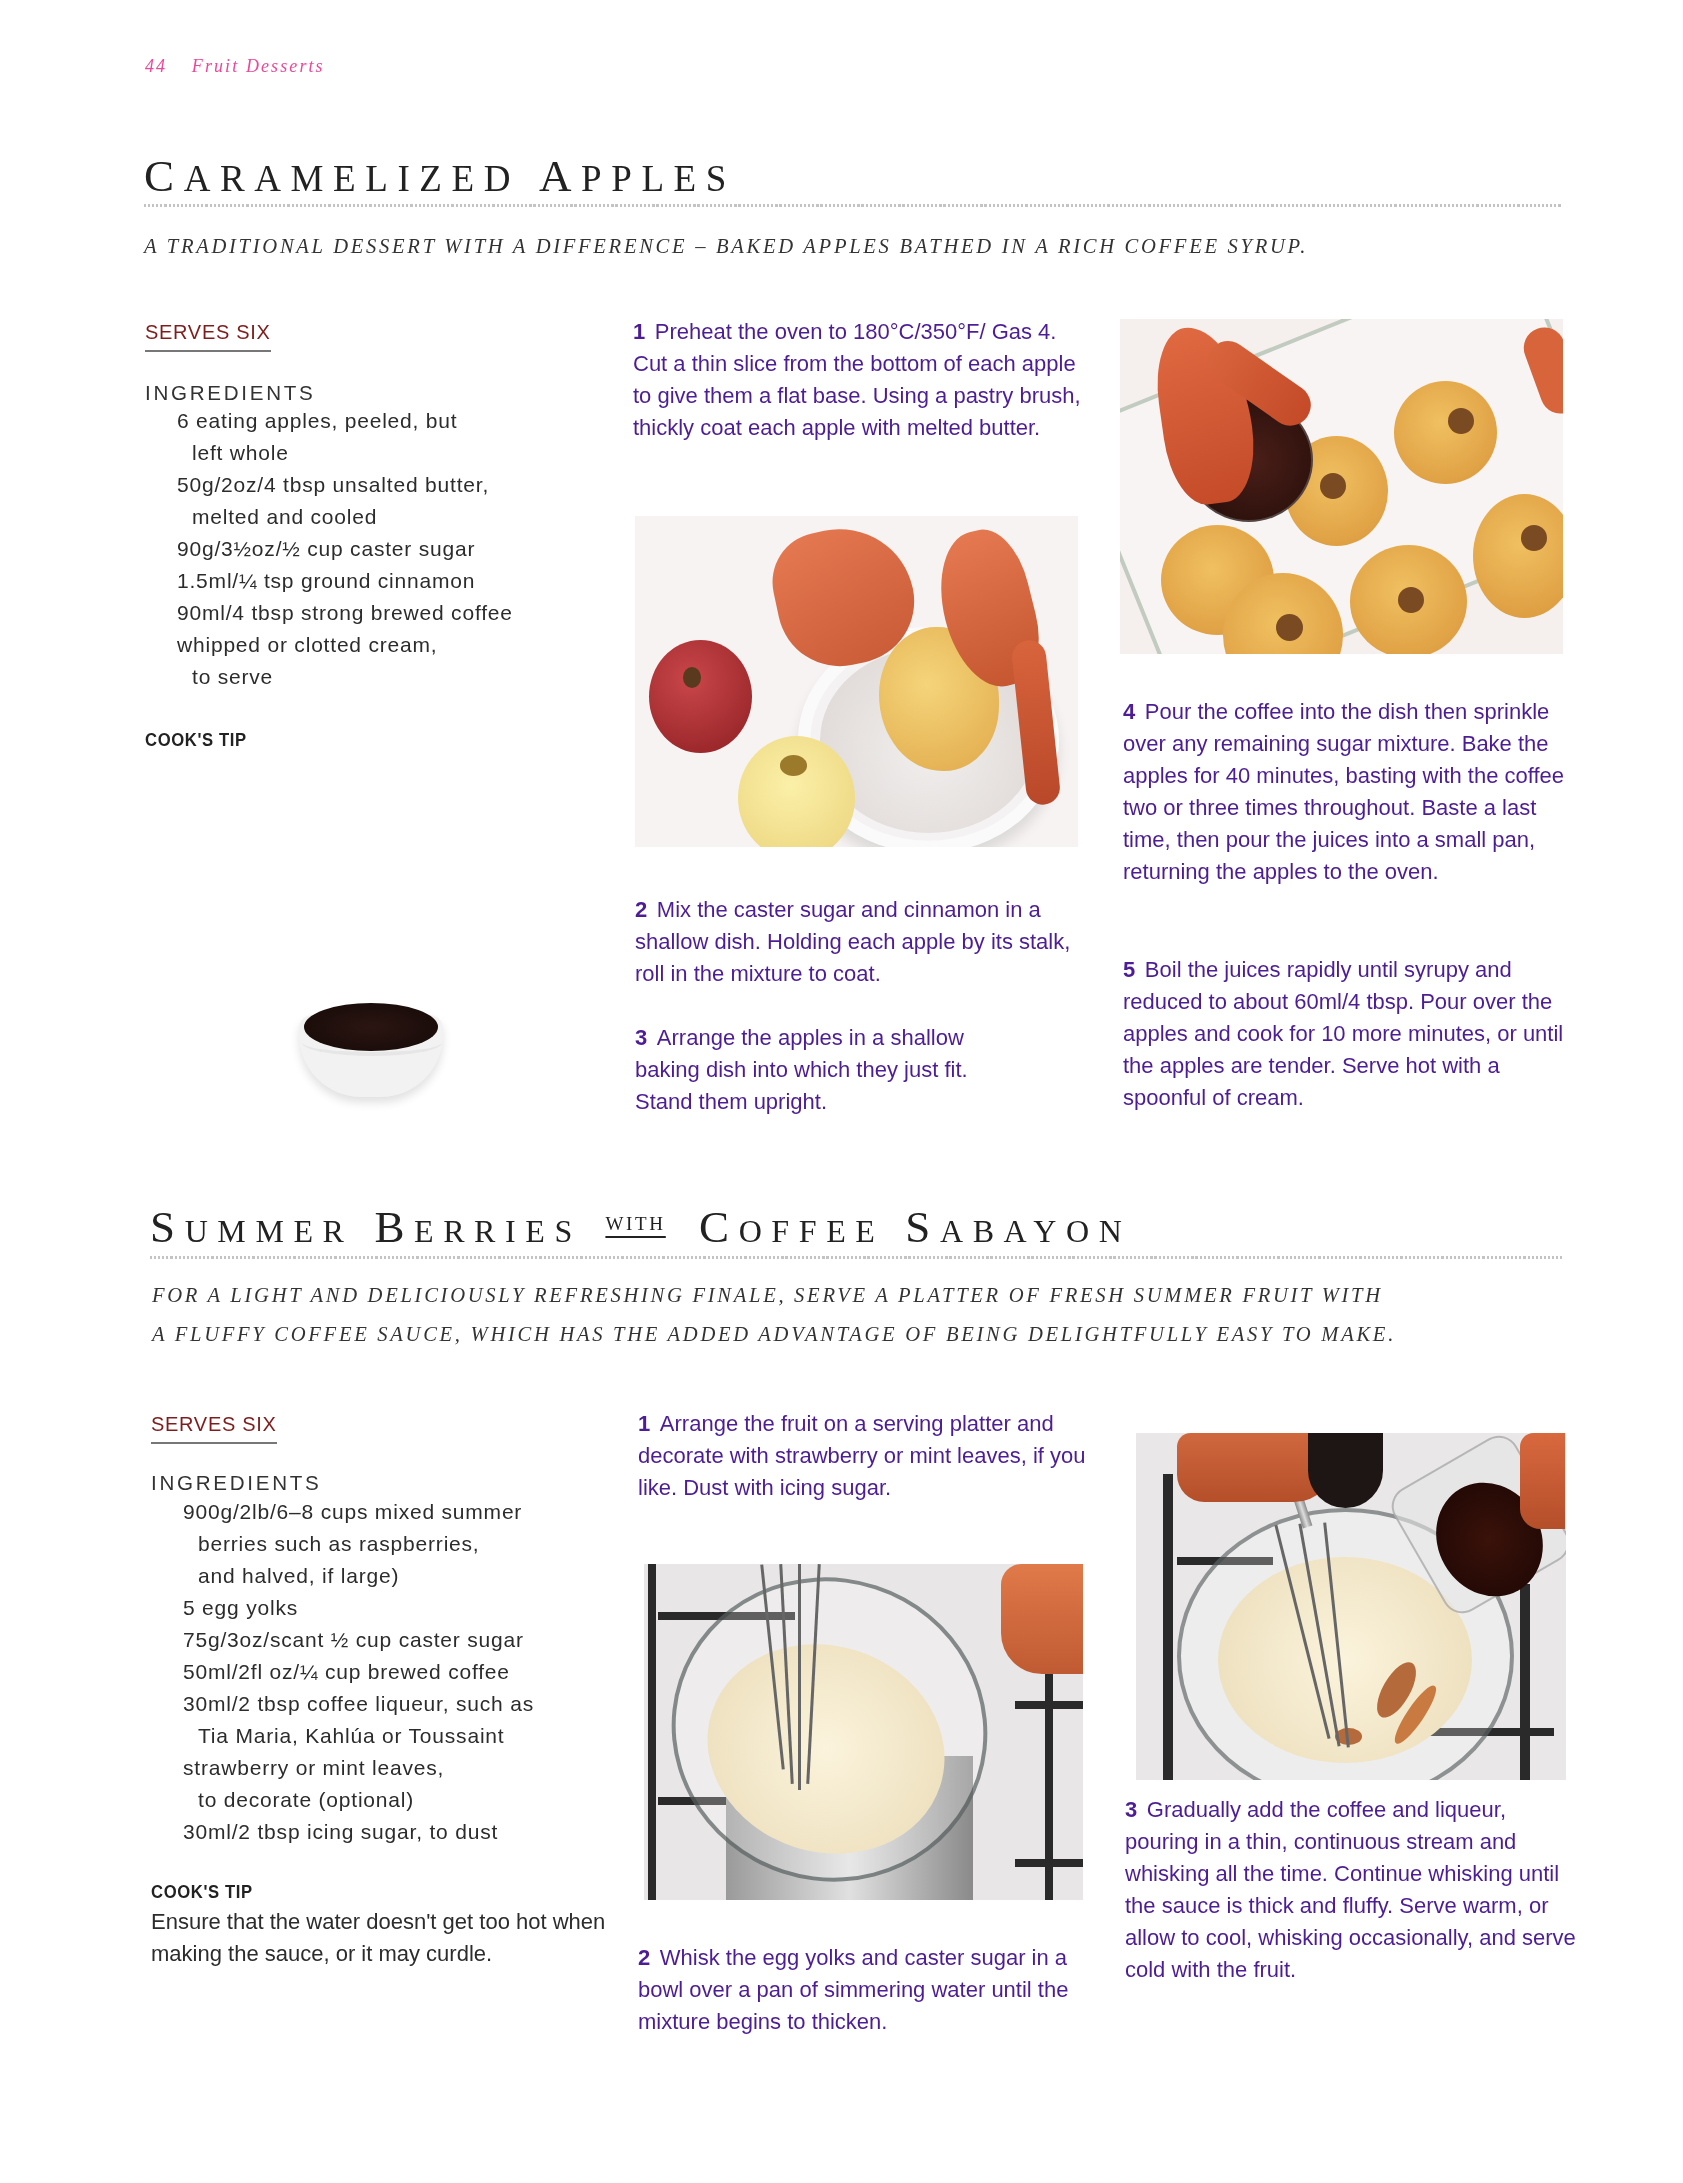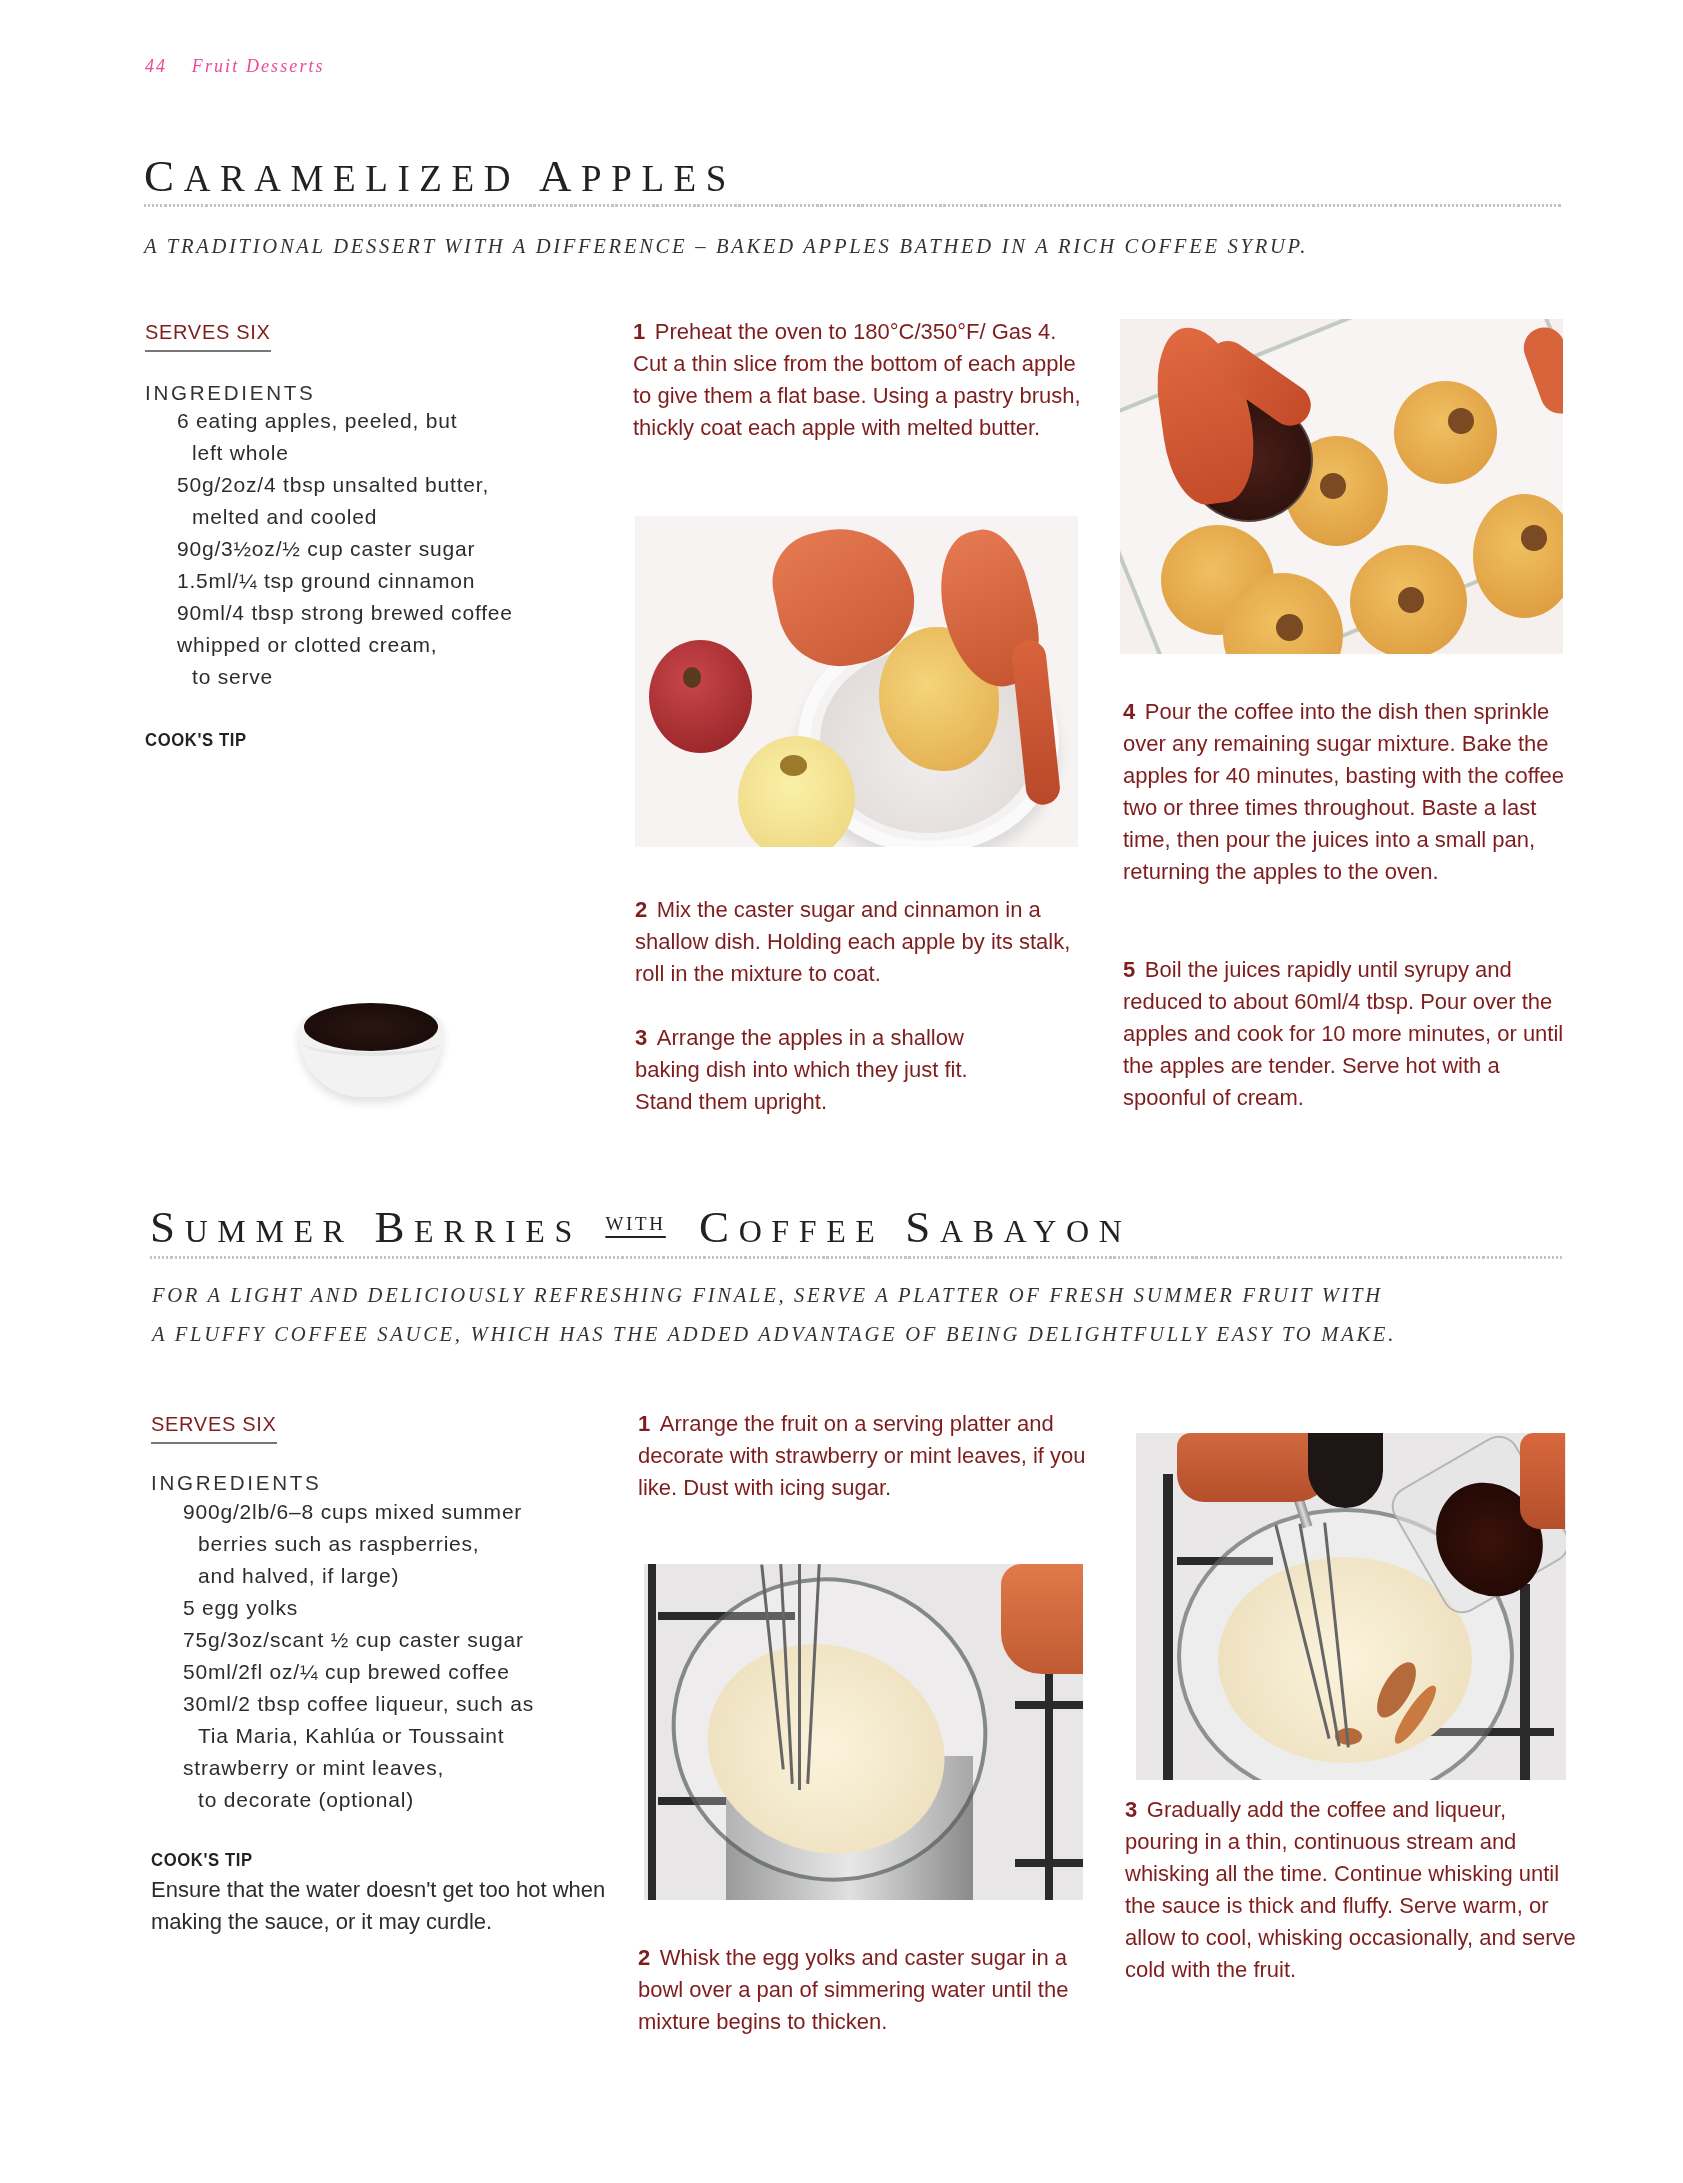--- a/index.html
+++ b/index.html
@@ -13,21 +13,21 @@
   .dotrule { height: 2.7px; background: repeating-linear-gradient(90deg, #bdbdbd 0 2.1px, transparent 2.1px 4.1px); opacity: 0.9; }
   .subtitle { font-family: "Liberation Serif", serif; font-style: italic; font-size: 20.6px; letter-spacing: 2.7px; color: #333; text-transform: uppercase; white-space: nowrap; }
   .sans { font-family: "Liberation Sans", sans-serif; }
   .serves { font-size: 20px; letter-spacing: 0.7px; color: #7f1d1d; padding-bottom: 5.5px; border-bottom: 2.7px solid #777; display: inline-block; }
   .ing-head { font-size: 20.6px; letter-spacing: 2.7px; color: #333; }
   .ing-list { list-style: none; margin: 0; padding: 0; font-size: 21px; line-height: 32px; letter-spacing: 0.8px; color: #2c2c2c; }
   .ing-list li { padding-left: 32px; text-indent: 0; }
   .ing-list li.cont { padding-left: 47px; }
   .tip-head { font-size: 18.5px; font-weight: bold; letter-spacing: 0.7px; color: #222; transform: scaleX(0.9); transform-origin: left; }
   .tip-body { font-size: 22px; line-height: 32px; color: #2c2c2c; }
-  .step { font-size: 22px; line-height: 32px; color: #7f1d1d; }
+  .step { font-size: 22px; line-height: 32px; color: #4c1d95; }
   .step .n { font-weight: bold; margin-right: 9.6px; }
   .photo { overflow: hidden; background: #f3f1ef; }
   .shape { position: absolute; }
 </style>
 </head>
 <body>
 
 <div class="abs running-head">
   <span class="num">44</span>
   <span>Fruit Desserts</span>
@@ -138,20 +138,21 @@
       <li>900g/2lb/6–8 cups mixed summer</li>
       <li class="cont">berries such as raspberries,</li>
       <li class="cont">and halved, if large)</li>
       <li>5 egg yolks</li>
       <li>75g/3oz/scant ½ cup caster sugar</li>
       <li>50ml/2fl oz/¼ cup brewed coffee</li>
       <li>30ml/2 tbsp coffee liqueur, such as</li>
       <li class="cont">Tia Maria, Kahlúa or Toussaint</li>
       <li>strawberry or mint leaves,</li>
       <li class="cont">to decorate (optional)</li>
+      <li>30ml/2 tbsp icing sugar, to dust</li>
     </ul>
   <div class="tip-head" style="margin-top:33px;">COOK'S TIP</div>
   <div class="tip-body" style="margin-top:2.7px; width:460px;">Ensure that the water doesn't get too hot when making the sauce, or it may curdle.</div>
 </div>
 
 <div class="abs sans step" style="left:638px; top:1408px; width:453px;">
   <span class="n">1</span><span>Arrange the fruit on a serving platter and decorate with strawberry or mint leaves, if you like. Dust with icing sugar.</span>
 </div>
 
 <div class="abs photo" style="left:644px; top:1564px; width:439px; height:336px; background:#e8e6e6;">

